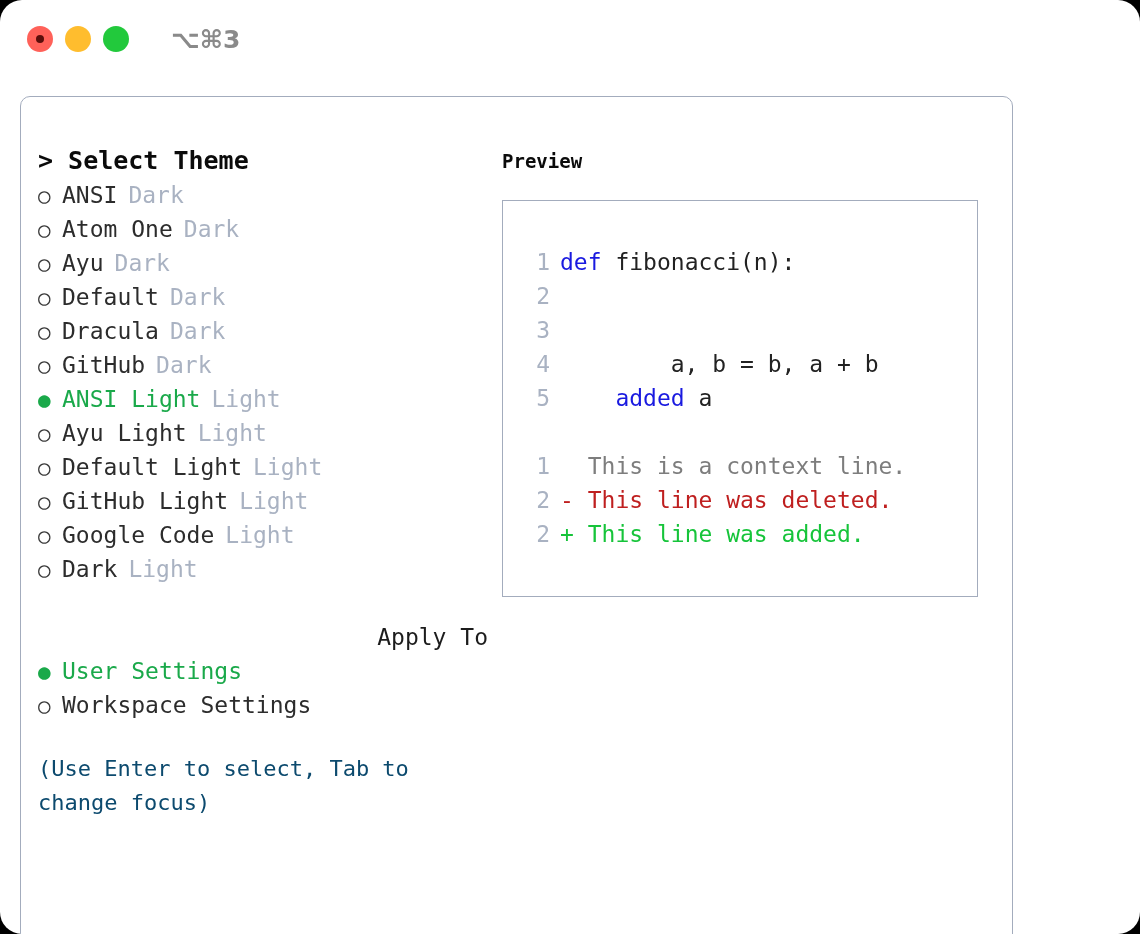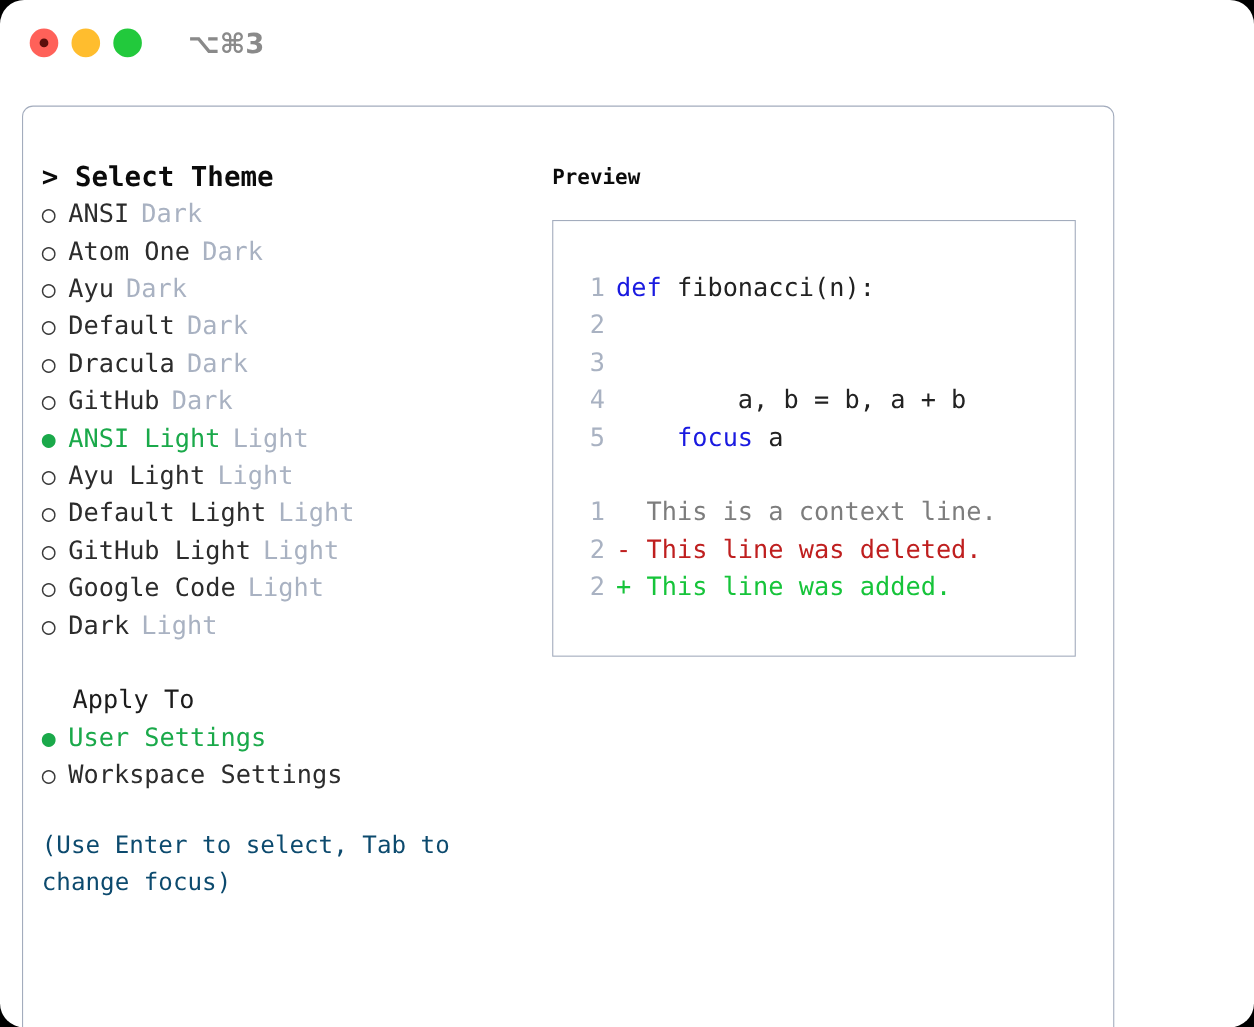--- a/index.html
+++ b/index.html
@@ -129,20 +129,21 @@
   .opt-row.selected .opt-name { color: #1aa94a; }
   .opt-kind  { color: #a9b2c2; padding-left: 11px; }
 
   .subheading {
     font-size: 23px;
     color: #1c1c1c;
     line-height: 34px;
     height: 34px;
     padding-left: 28px;
     white-space: pre;
+    text-align: right;
   }
 
   .spacer-row { height: 34px; }
 
   .hint {
     margin-top: 30px;
     font-size: 22px;
     color: #0c4a6e;
     line-height: 34px;
     width: 420px;
@@ -248,21 +249,21 @@
 
       <div class="right-col">
         <div class="preview-title">Preview</div>
 
         <div class="code-box">
           <div id="code-sample">
               <div class="code-line"><span class="lineno">1</span><span class="code-text"><span class="tok-kw">def </span><span class="tok-plain">fibonacci(n):</span></span></div>
               <div class="code-line"><span class="lineno">2</span></div>
               <div class="code-line"><span class="lineno">3</span></div>
               <div class="code-line"><span class="lineno">4</span><span class="code-text"><span class="tok-plain">        a, b = b, a + b</span></span></div>
-              <div class="code-line"><span class="lineno">5</span><span class="code-text"><span class="tok-plain">    </span><span class="tok-kw">focus</span><span class="tok-plain"> a</span></span></div>
+              <div class="code-line"><span class="lineno">5</span><span class="code-text"><span class="tok-plain">    </span><span class="tok-kw">added</span><span class="tok-plain"> a</span></span></div>
             </div>
           <div class="blank-line"></div>
           <div id="diff-sample">
               <div class="code-line"><span class="lineno">1</span><span class="diff-ctx"> </span><span class="diff-ctx"> This is a context line.</span></div>
               <div class="code-line"><span class="lineno">2</span><span class="diff-del">-</span><span class="diff-del"> This line was deleted.</span></div>
               <div class="code-line"><span class="lineno">2</span><span class="diff-add">+</span><span class="diff-add"> This line was added.</span></div>
             </div>
         </div>
       </div>
 

